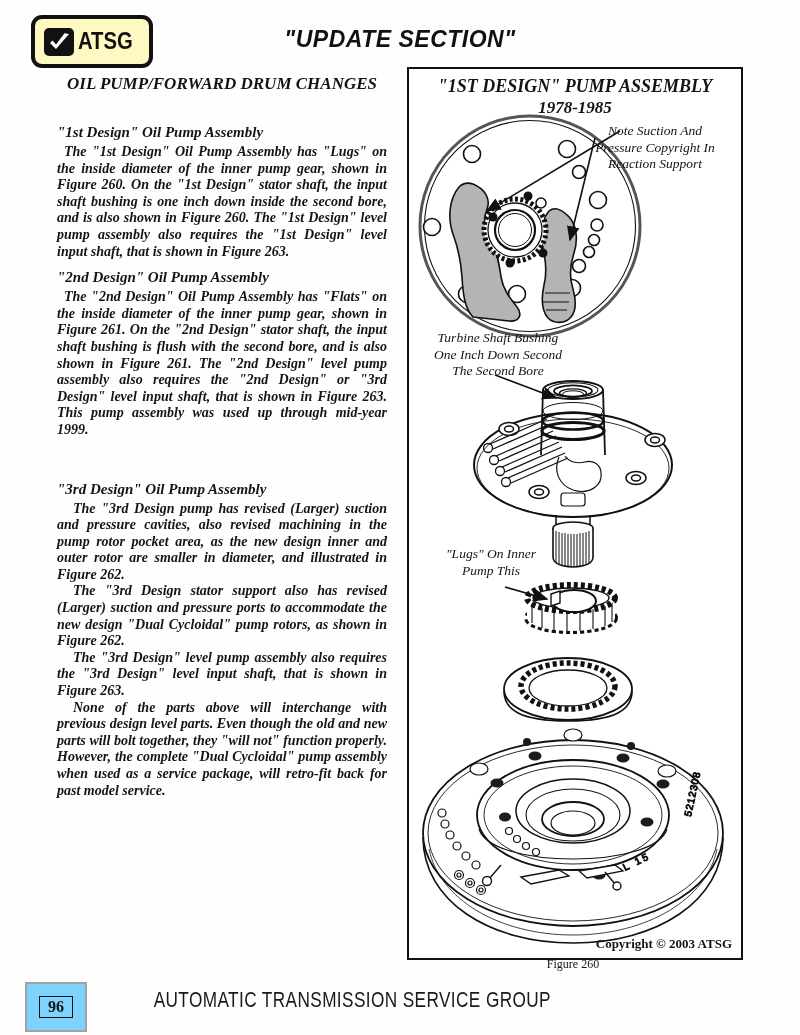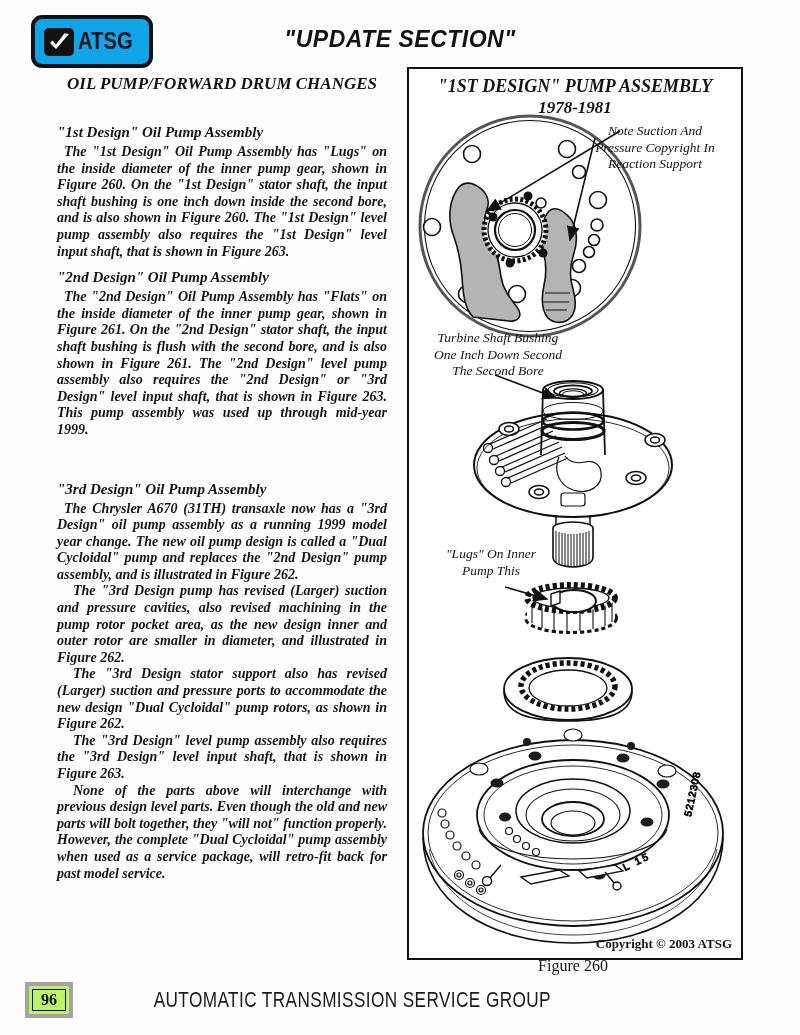--- a/index.html
+++ b/index.html
@@ -1,21 +1,21 @@
 <!DOCTYPE html>
 <html><head>
 <meta charset="utf-8">
 <style>
   html,body{margin:0;padding:0;background:#e8e8e8;}
   #page{position:relative;width:800px;height:1035px;background:#fefefe;margin:0 auto;
         font-family:"Liberation Serif",serif;color:#141414;overflow:hidden;}
 
   
   #logo{position:absolute;left:31px;top:15px;width:114px;height:45px;border:4px solid #111;
-        border-radius:11px;background:#0ea5e9;display:flex;align-items:center;justify-content:center;gap:4px;}
+        border-radius:11px;background:#fef9c3;display:flex;align-items:center;justify-content:center;gap:4px;}
   #logo .check-box{width:30px;height:28px;background:#111;border-radius:5px;display:flex;align-items:center;justify-content:center;}
   #logo .brand{font-family:"Liberation Sans",sans-serif;font-weight:800;font-size:23px;letter-spacing:0px;
         transform:scaleX(.88);transform-origin:left center;color:#111;}
   #doc-title{position:absolute;left:0;top:26px;width:800px;text-align:center;
         font-family:"Liberation Sans",sans-serif;font-weight:bold;font-style:italic;
         font-size:23px;letter-spacing:.5px;color:#111;}
 
   
   #col{position:absolute;left:57px;top:74px;width:330px;}
   #col h2{font-size:17px;font-weight:bold;font-style:italic;text-align:center;margin:0 0 30px 0;}
@@ -30,25 +30,25 @@
   #panel{position:absolute;left:407px;top:67px;width:332px;height:889px;border:2px solid #111;background:#fff;}
   #panel .ptitle{position:absolute;left:0;top:7px;width:100%;text-align:center;
         font-size:18px;font-weight:bold;font-style:italic;}
   #panel .ptitle2{position:absolute;left:0;top:29px;width:100%;text-align:center;
         font-size:17px;font-weight:bold;font-style:italic;}
   .fig-label{position:absolute;font-size:13.5px;line-height:16.5px;font-weight:normal;font-style:italic;text-align:center;}
   #lbl-note{left:172px;top:54px;width:148px;}
   #lbl-bushing{left:8px;top:261px;width:162px;}
   #lbl-lugs{left:18px;top:477px;width:128px;}
   #copyright{position:absolute;right:9px;bottom:6px;font-size:13px;font-weight:bold;}
-  #fig-caption{position:absolute;left:407px;top:957px;width:332px;text-align:center;font-size:16px;}
+  #fig-caption{position:absolute;left:407px;top:957px;width:332px;text-align:center;font-size:12px;}
   #panel svg{position:absolute;left:0;top:0;}
 
   
-  #page-num{position:absolute;left:25px;top:982px;border:4px solid #a3a3a3;padding:3px;background:#bef264;}
+  #page-num{position:absolute;left:25px;top:982px;border:2px solid #a3a3a3;padding:12px;background:#7dd3fc;}
   #page-num .inner{border:1px solid #111;padding:1px 8px;font-size:16px;font-weight:bold;}
   #org-line{position:absolute;left:0;top:988px;width:704px;text-align:center;}
   #org-line span{display:inline-block;font-family:"Liberation Sans",sans-serif;font-size:21.5px;
         letter-spacing:.5px;transform:scaleX(.8);transform-origin:center;color:#1a1a1a;}
 
   svg line,svg path,svg ellipse,svg circle{vector-effect:non-scaling-stroke;}
   svg text{font-family:"Liberation Sans",sans-serif;fill:#222;}
 </style>
 </head>
 <body>
@@ -65,21 +65,20 @@
   </div>
   <div id="doc-title">"UPDATE SECTION"</div>
 
   <div id="col">
     <h2>OIL PUMP/FORWARD DRUM CHANGES</h2>
     <h3>"1st Design" Oil Pump Assembly</h3>
     <p>The "1st Design" Oil Pump Assembly has "Lugs" on the inside diameter of the inner pump gear, shown in Figure 260. On the "1st Design" stator shaft, the input shaft bushing is one inch down inside the second bore, and is also shown in Figure 260.  The "1st Design" level pump assembly also requires the "1st Design" level input shaft, that is shown in Figure 263.</p>
     <h3 class="gap1">"2nd Design" Oil Pump Assembly</h3>
     <p>The "2nd Design" Oil Pump Assembly has "Flats" on the inside diameter of the inner pump gear, shown in Figure 261. On the "2nd Design" stator shaft, the input shaft bushing is flush with the second bore, and is also shown in Figure 261.  The "2nd Design" level pump assembly also requires the "2nd Design" or "3rd Design" level input shaft, that is shown in Figure 263. This pump assembly was used up through mid-year 1999.</p>
     <h3 class="gap2">"3rd Design" Oil Pump Assembly</h3>
-    <p>The Chrysler A670 (31TH) transaxle now has a "3rd Design" oil pump assembly as a running 1999 model year change.  The new oil pump design is called a "Dual Cycloidal" pump and replaces the "2nd Design" pump assembly, and is illustrated in Figure 262.</p>
     <p class="ind">The "3rd Design pump has revised (Larger) suction and pressure cavities, also revised machining in the pump rotor pocket area, as the new design inner and outer rotor are smaller in diameter, and illustrated in Figure 262.</p>
     <p class="ind">The "3rd Design stator support also has revised (Larger) suction and pressure ports to accommodate the new design "Dual Cycloidal" pump rotors, as shown in Figure 262.</p>
     <p class="ind">The "3rd Design" level pump assembly also requires the "3rd Design" level input shaft, that is shown in Figure 263.</p>
     <p class="ind">None of the parts above will interchange with previous design level parts.  Even though the old and new parts will bolt together, they "will not" function properly.  However, the complete "Dual Cycloidal" pump assembly when used as a service package, will retro-fit back for past model service.</p>
   </div>
 
   <div id="panel">
     <svg width="328" height="885" viewBox="0 0 328 885">
       <defs>
         <marker id="ah" markerWidth="11" markerHeight="9" refX="8.5" refY="4" orient="auto">
@@ -285,21 +284,21 @@
           <circle cx="78" cy="812" r="4.5" fill="#fff" stroke-width="1.4"></circle>
         <line x1="196" y1="803" x2="206" y2="815" stroke-width="1.4"></line>
           <circle cx="208" cy="817" r="4" fill="#fff" stroke-width="1.4"></circle>
 
         <text x="282" y="748" font-size="10" letter-spacing="1" transform="rotate(-78 282 748)">5212308</text>
         <text x="216" y="802" font-size="10" letter-spacing="2.5" transform="rotate(-26 216 802)">L 15</text>
       </g>
     </svg>
 
     <div class="ptitle">"1ST DESIGN" PUMP ASSEMBLY</div>
-    <div class="ptitle2">1978-1981</div>
+    <div class="ptitle2">1978-1985</div>
 
     <div id="lbl-note" class="fig-label">
       <div>Note Suction And</div>
       <div>Pressure Copyright In</div>
       <div>Reaction Support</div>
     </div>
     <div id="lbl-bushing" class="fig-label">
       <div>Turbine Shaft Bushing</div>
       <div>One Inch Down Second</div>
       <div>The Second Bore</div>

